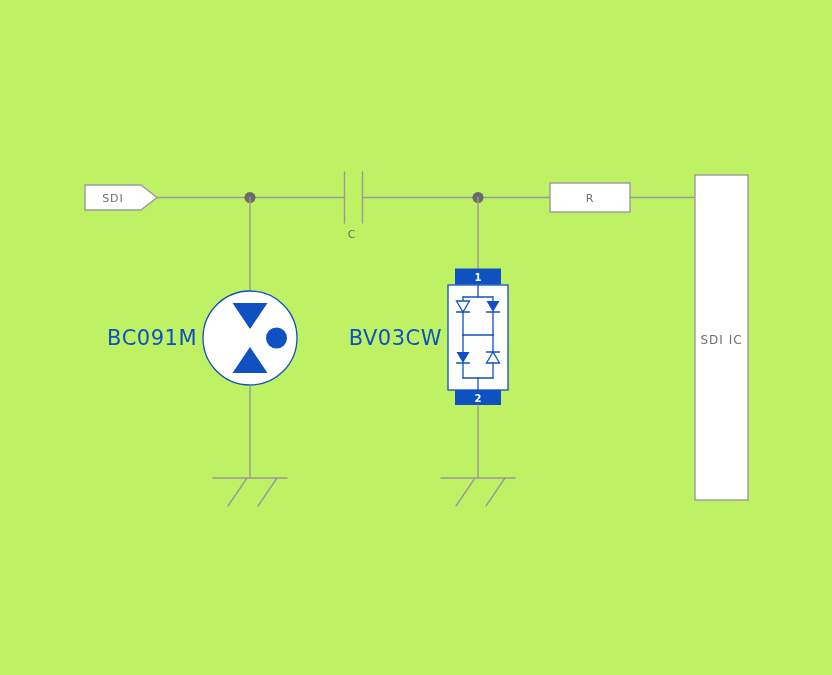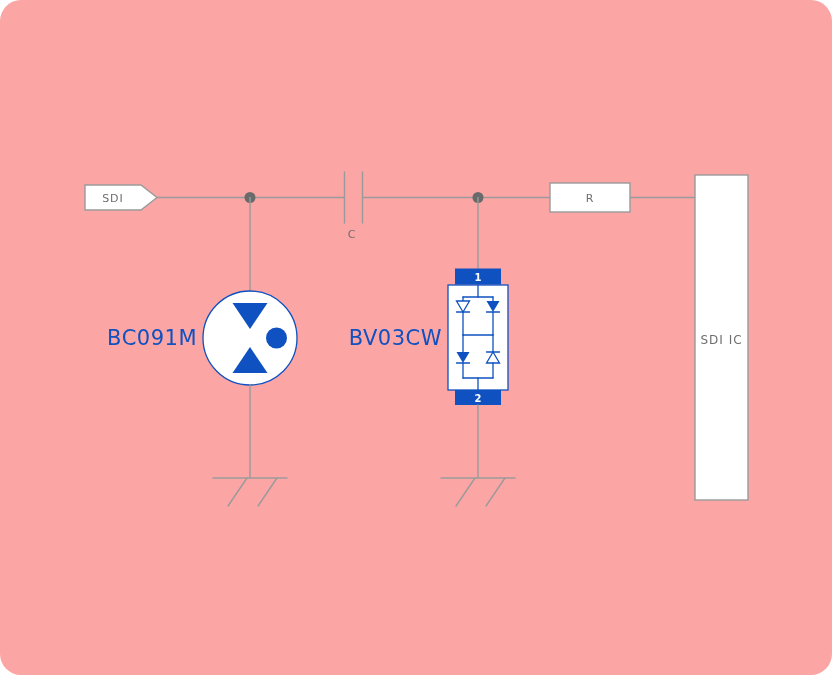--- a/index.html
+++ b/index.html
@@ -5,24 +5,23 @@
   :root{
     --blue:#0f51c0;
     --wire_grey:#9a9a9a;
     --text_grey:#6e6e6e;
     --junction_grey:#6a6a6a;
   }
   html,body{margin:0;padding:0;background:#ffffff;}
   .canvas{
     position:relative;
     width:832px;height:675px;
-    background:#fca5a5;
+    background:#bef264;
     font-family:"DejaVu Sans",sans-serif;
     overflow:hidden;
-    border-radius:21px;
   }
   svg{display:block;}
   svg text{font-family:"DejaVu Sans",sans-serif;}
   .wire{stroke:var(--wire_grey);stroke-width:1.4;fill:none;stroke-linecap:round;}
   .comp-grey{stroke:var(--wire_grey);stroke-width:1.4;fill:#ffffff;}
   .junction{fill:var(--junction_grey);stroke:none;}
   .blue-line{stroke:var(--blue);stroke-width:1.3;fill:none;stroke-linecap:round;}
   .blue-outline{stroke:var(--blue);stroke-width:1.3;fill:#ffffff;}
   .blue-fill{fill:var(--blue);stroke:none;}
   .t-grey{fill:var(--text_grey);font-size:12px;letter-spacing:1px;}

